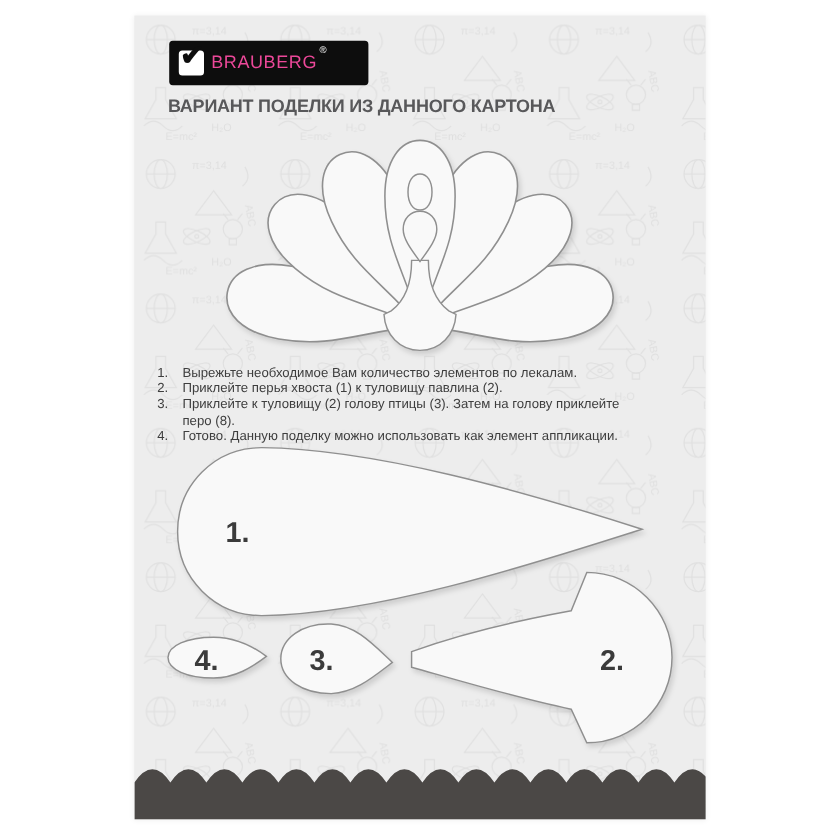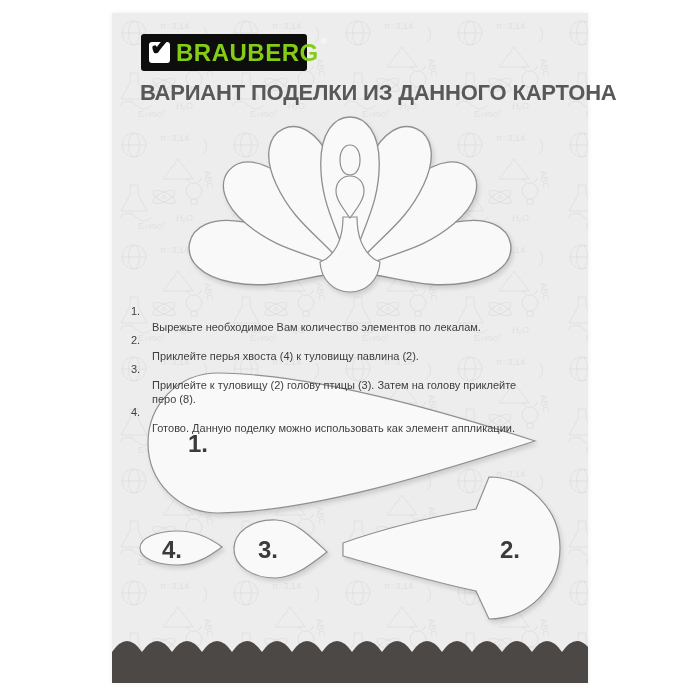--- a/index.html
+++ b/index.html
@@ -22,38 +22,38 @@
   }
   .logo .checkbox{
     width:21px;height:21px;background:#ffffff;border-radius:3px;
     position:relative;flex:0 0 auto;margin-right:6px;
   }
   .logo .checkbox .tick{
     position:absolute;left:1px;top:-7px;font-size:24px;line-height:24px;
     color:#0d0d0d;font-weight:bold;
   }
   .logo .brand{
-    color:#84cc16;font-size:24px;font-weight:bold;letter-spacing:0.5px;
+    color:#ec4899;font-size:15px;font-weight:normal;letter-spacing:0.5px;
     line-height:1;
   }
   .logo .reg{
     color:#ffffff;font-size:8px;align-self:flex-start;margin-top:3px;margin-left:2px;
   }
   .title{
     position:absolute;left:28px;top:67px;width:420px;
-    font-size:22px;font-weight:bold;color:#58585a;letter-spacing:-0.2px;
+    font-size:15px;font-weight:bold;color:#58585a;letter-spacing:-0.2px;
     white-space:nowrap;
   }
   .instructions{
     position:absolute;left:19px;top:292px;width:400px;
     font-size:11px;color:#3e3e3e;
   }
   .instr-row{display:flex;line-height:13.2px;}
   .instr-num{flex:0 0 21px;}
-  .instr-text{flex:1;margin-top:16px;}
+  .instr-text{flex:1;}
   .shadow{filter:drop-shadow(2px 3px 2px rgba(0,0,0,0.13));}
   .tpl-label{
     font-family:"Liberation Sans", sans-serif;font-weight:bold;
     font-size:24px;fill:#3b3b3b;
   }
   .doodle-text{
     font-family:"Liberation Sans", sans-serif;font-size:9px;fill:#dfdfdf;
   }
 </style>
 </head>
@@ -135,21 +135,21 @@
 
   <div class="title">ВАРИАНТ ПОДЕЛКИ ИЗ ДАННОГО КАРТОНА</div>
 
   <div class="instructions">
     <div class="instr-row">
       <span class="instr-num">1.</span>
       <span class="instr-text">Вырежьте необходимое Вам количество элементов по лекалам.</span>
     </div>
     <div class="instr-row">
       <span class="instr-num">2.</span>
-      <span class="instr-text">Приклейте перья хвоста (4) к туловищу павлина (2).</span>
+      <span class="instr-text">Приклейте перья хвоста (1) к туловищу павлина (2).</span>
     </div>
     <div class="instr-row">
       <span class="instr-num">3.</span>
       <span class="instr-text">Приклейте к туловищу (2) голову птицы (3). Затем на голову приклейте перо (8).</span>
     </div>
     <div class="instr-row">
       <span class="instr-num">4.</span>
       <span class="instr-text">Готово. Данную поделку можно использовать как элемент аппликации.</span>
     </div>
   </div>

